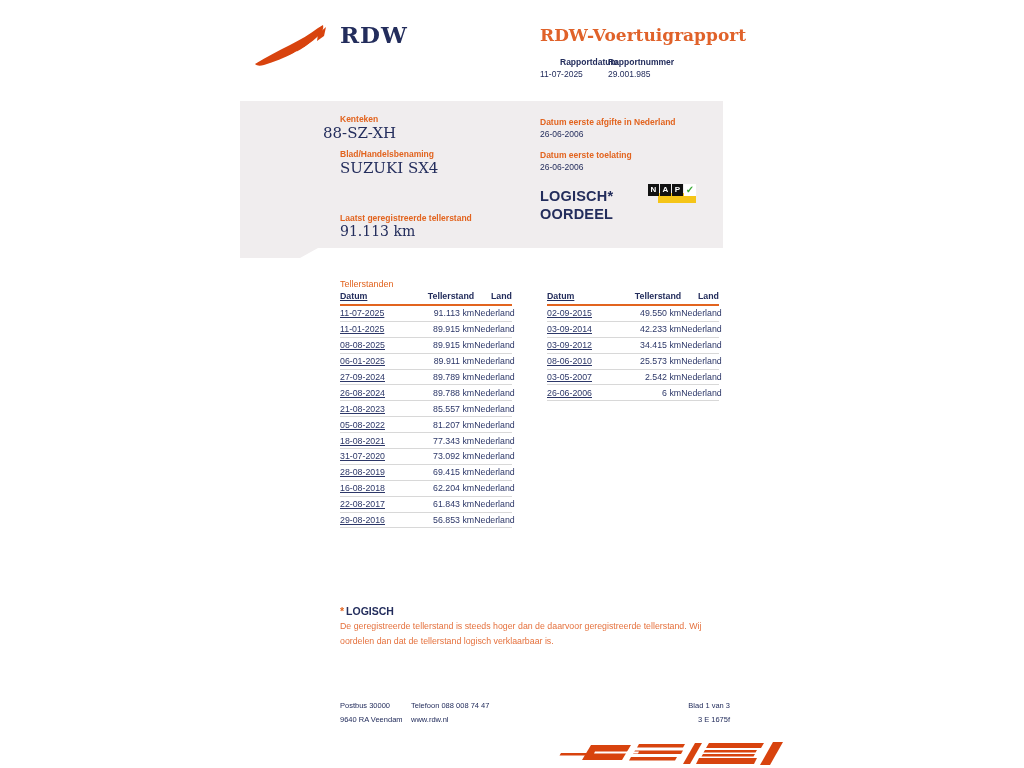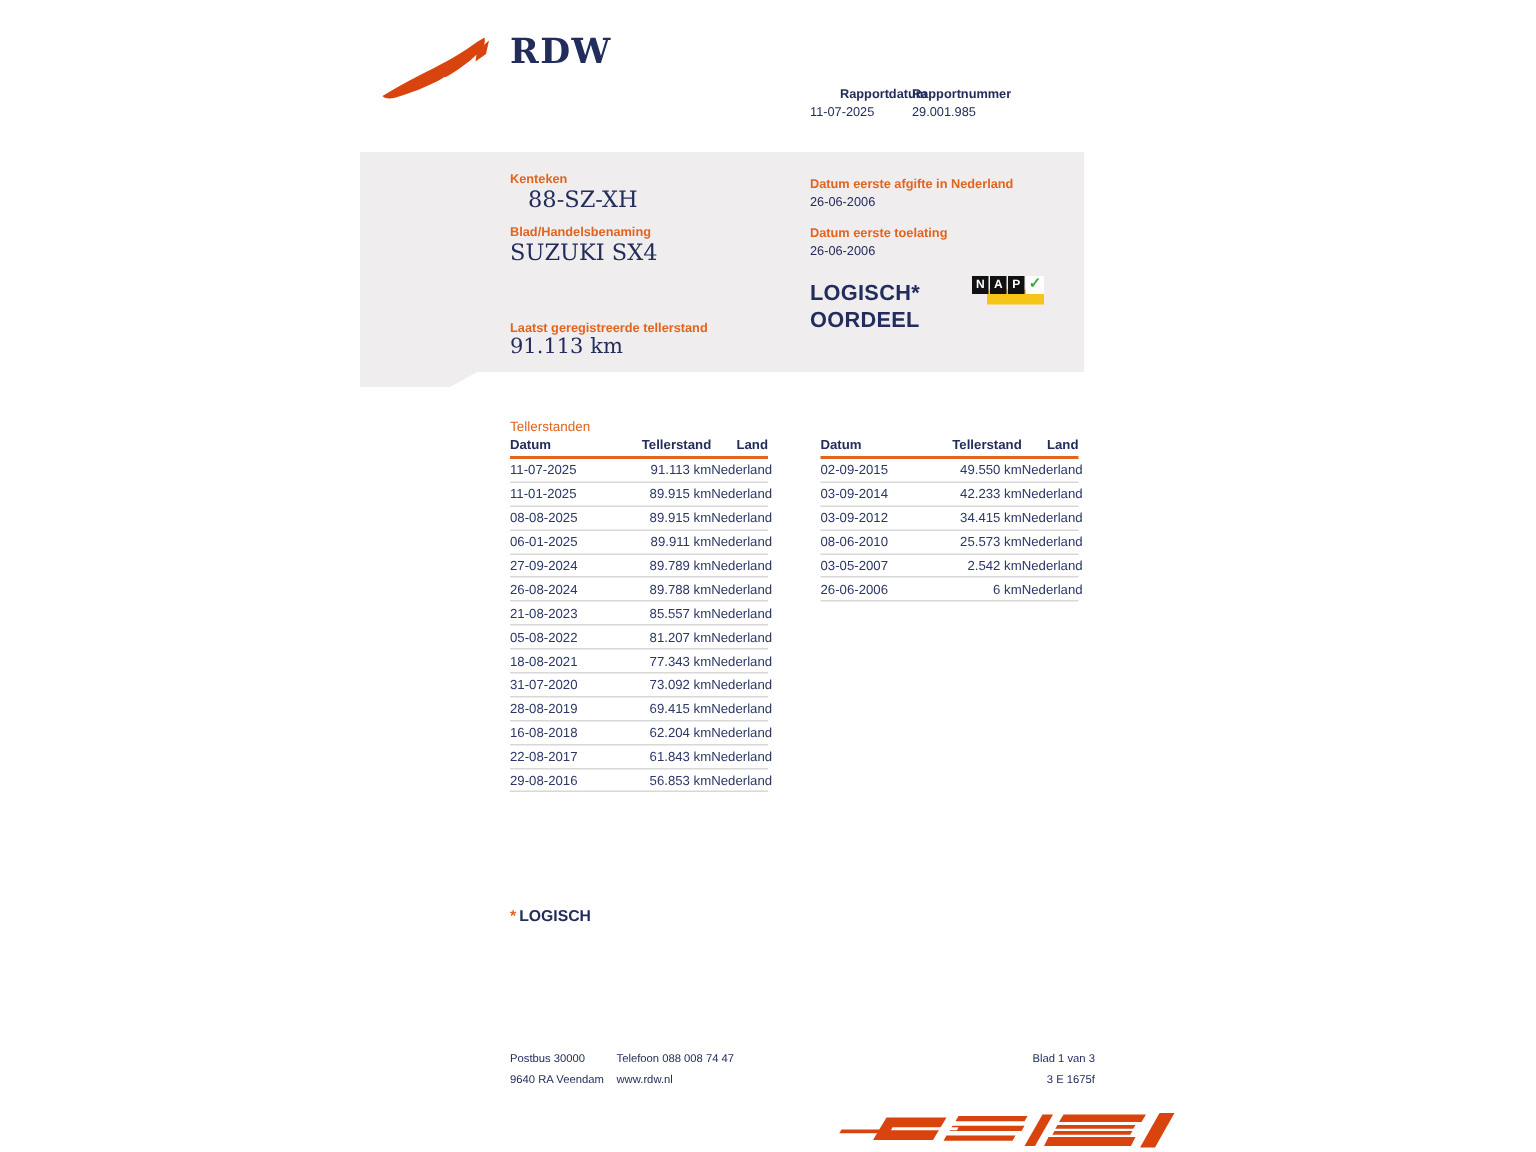--- a/index.html
+++ b/index.html
@@ -31,21 +31,21 @@
            font-size:8px;font-weight:700;text-align:center;line-height:12px;}
   .nap-check{position:absolute;top:0;left:36px;width:12px;height:12px;background:#fff;
              color:#3aaa35;font-size:10px;font-weight:700;text-align:center;line-height:12px;}
 
   
   .tbl-title{position:absolute;left:340px;top:279px;font-size:9px;font-weight:400;color:#e2641f;}
   .mtable{position:absolute;top:291px;width:172px;font-size:8.8px;color:#2c3768;}
   .mtable .thead{display:flex;font-weight:700;color:#232d5c;border-bottom:2px solid #e2641f;
                  padding-bottom:3px;}
   .trow{display:flex;height:14.9px;align-items:center;border-bottom:1px solid #d8d8d8;}
-  .c-datum{width:42%;text-align:left;}
+  .c-datum{width:42%;text-align:left;text-decoration:underline;}
   .c-tell{width:36%;text-align:right;}
   .c-land{width:22%;text-align:right;}
 
   
   .note-head{position:absolute;left:340px;top:605px;font-size:10.5px;font-weight:800;color:#232d5c;}
   .note-ast{color:#e2641f;font-weight:800;margin-right:2px;}
   .note-body{position:absolute;left:340px;top:619px;width:398px;font-size:8.8px;
              color:#e5713d;line-height:14.5px;}
 
   
@@ -61,29 +61,30 @@
 
   <svg class="logo-svg" viewBox="0 0 82 44">
     <path fill="#d8430e" d="M3,40 C14,33 26,27 38,21 C48,16 58,10 66,4 L71,1
       C72,5 70,9 64,14 C58,20 50,25 42,29 C32,34 22,38 12,41 C8,42 5,42 3,40 Z"></path>
     <path fill="#d8430e" d="M66,10 L74,3 L72,12 L65,17 Z"></path>
     <line x1="30" y1="38" x2="45" y2="28" stroke="#ffffff" stroke-width="2"></line>
     <line x1="49" y1="27" x2="61" y2="18" stroke="#ffffff" stroke-width="2"></line>
   </svg>
   <div class="logo-text">RDW</div>
 
+  <div class="doc-title">RDW-Voertuigrapport</div>
 
   <div class="meta-label" style="left:560px;top:57px;">Rapportdatum</div>
   <div class="meta-value" style="left:540px;top:69px;">11-07-2025</div>
   <div class="meta-label" style="left:608px;top:57px;">Rapportnummer</div>
   <div class="meta-value" style="left:608px;top:69px;">29.001.985</div>
 
   <div class="panel">
     <div class="lbl" style="left:100px;top:13px;">Kenteken</div>
-    <div class="val-big" style="left:112px;top:23px;">88-SZ-XH</div>
+    <div class="val-big" style="left:83px;top:23px;">88-SZ-XH</div>
     <div class="lbl" style="left:100px;top:48px;">Blad/Handelsbenaming</div>
     <div class="val-big" style="left:100px;top:58px;">SUZUKI SX4</div>
     <div class="lbl" style="left:100px;top:112px;">Laatst geregistreerde tellerstand</div>
     <div class="val-big" style="left:100px;top:122px;font-size:14px;">91.113 km</div>
 
     <div class="lbl" style="left:300px;top:16px;">Datum eerste afgifte in Nederland</div>
     <div class="val-sm" style="left:300px;top:28px;">26-06-2006</div>
     <div class="lbl" style="left:300px;top:49px;">Datum eerste toelating</div>
     <div class="val-sm" style="left:300px;top:61px;">26-06-2006</div>
 
@@ -219,20 +220,21 @@
           <span class="c-datum">26-06-2006</span>
           <span class="c-tell">6 km</span>
           <span class="c-land">Nederland</span>
         </div>
       </div>
   </div>
 
   <div class="note-head">
     <span class="note-ast">*</span><span>LOGISCH</span>
   </div>
+  <div class="note-body">De geregistreerde tellerstand is steeds hoger dan de daarvoor geregistreerde tellerstand. Wij oordelen dan dat de tellerstand logisch verklaarbaar is.</div>
 
   <div class="foot" style="left:340px;top:699px;">
     <div>Postbus 30000</div>
     <div>9640 RA Veendam</div>
   </div>
   <div class="foot" style="left:411px;top:699px;">
     <div>Telefoon 088 008 74 47</div>
     <div>www.rdw.nl</div>
   </div>
   <div class="foot foot-right" style="left:630px;top:699px;width:100px;">

